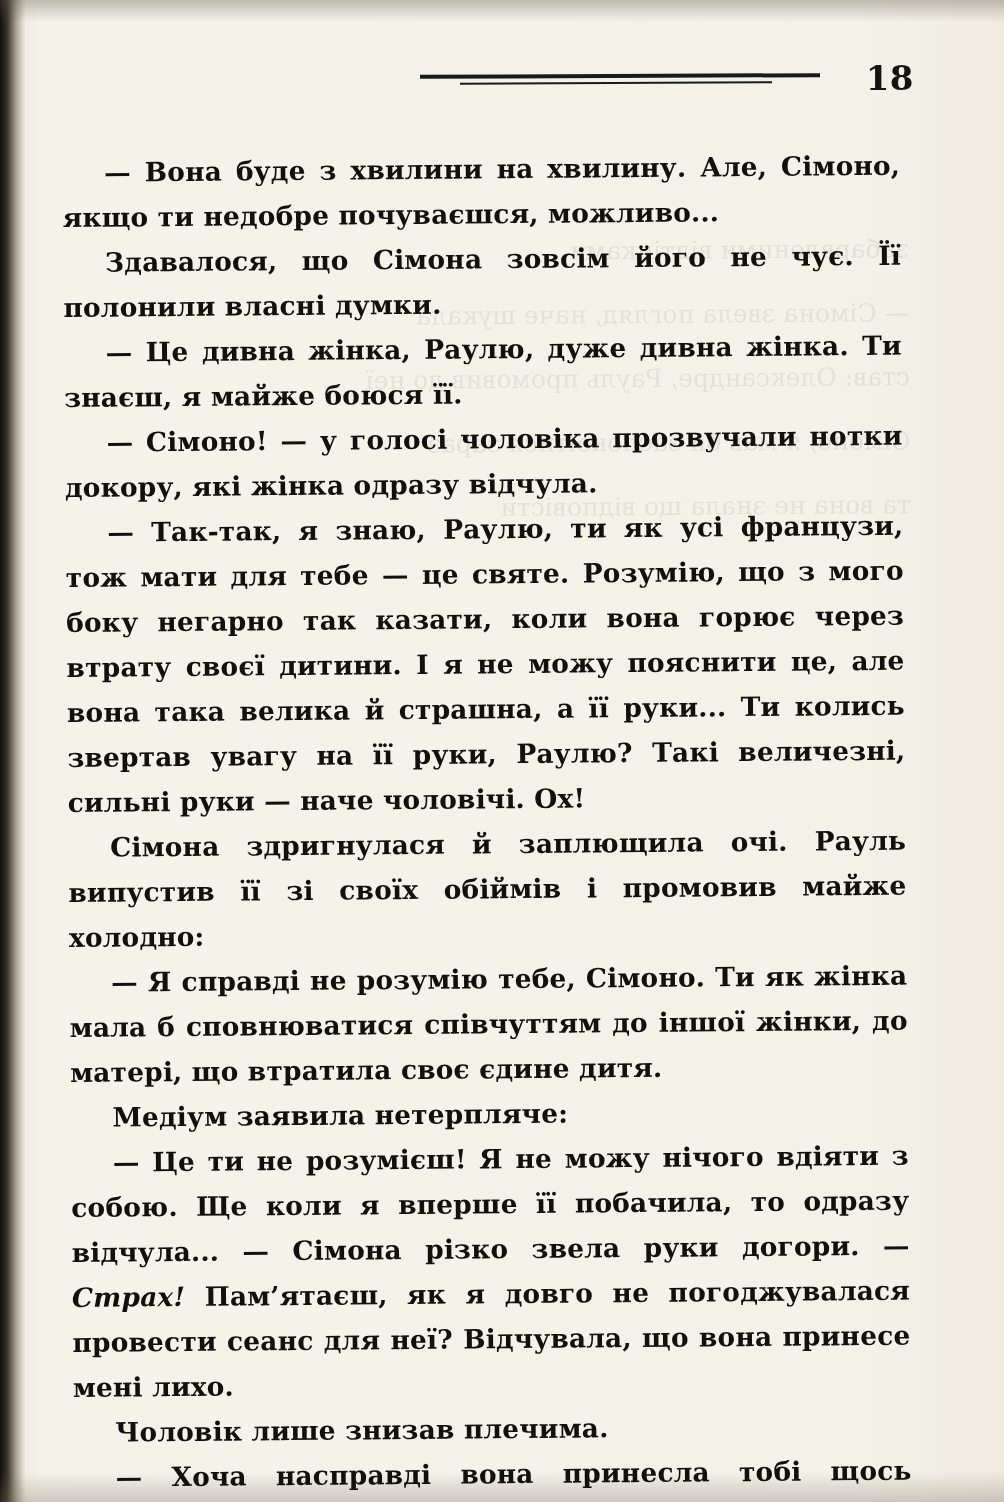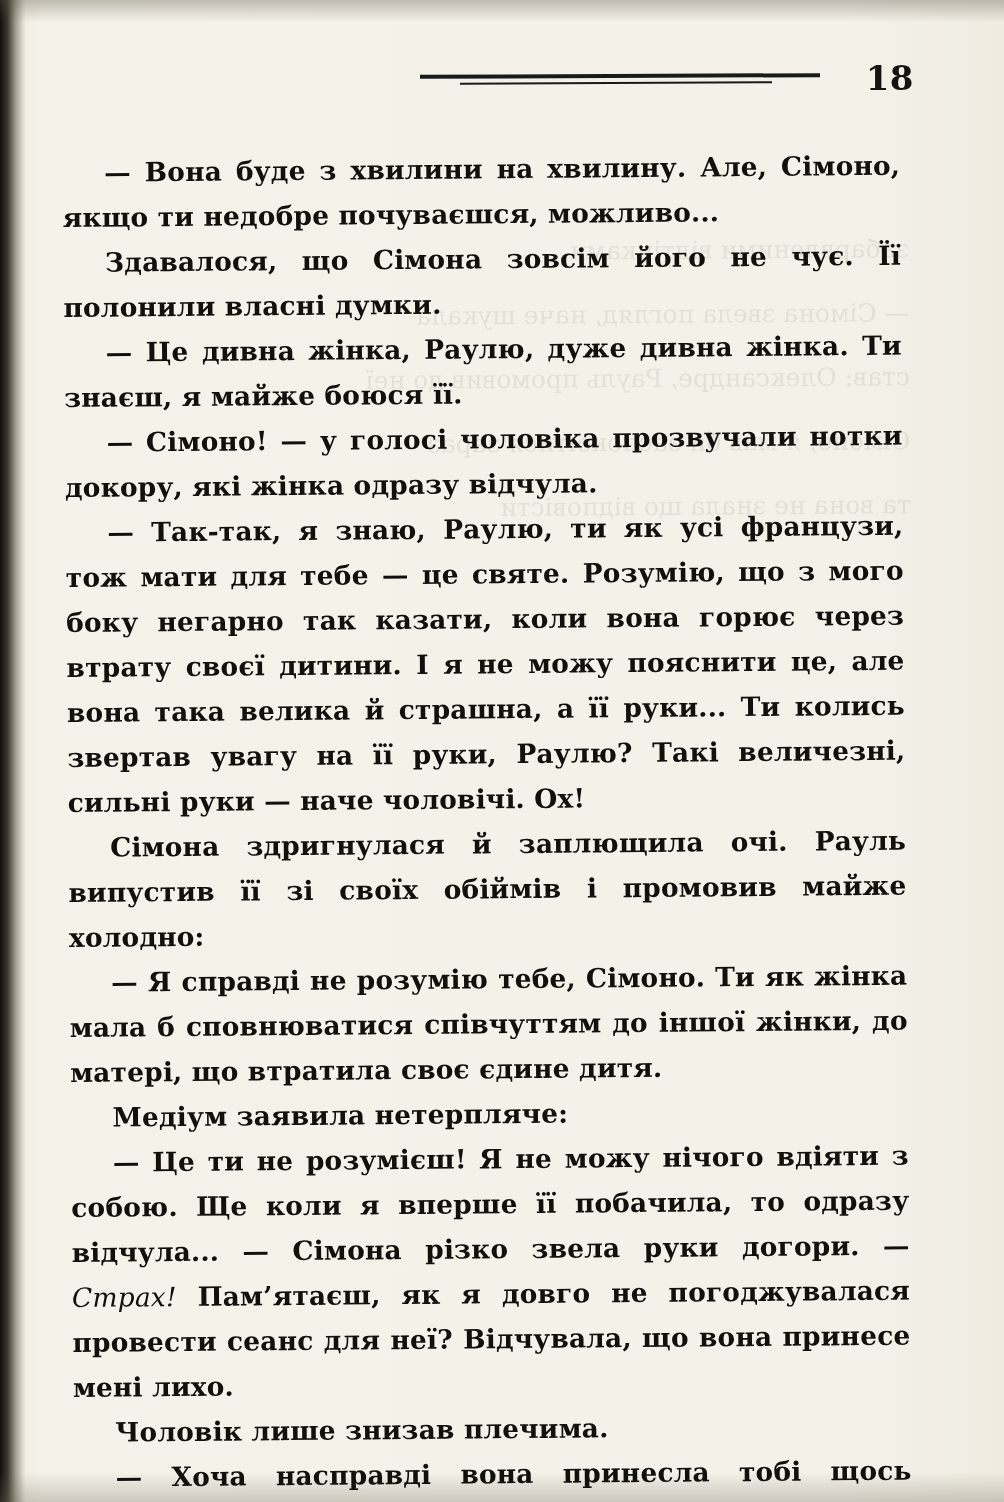--- a/index.html
+++ b/index.html
@@ -101,21 +101,21 @@
     letter-spacing: 0.15px;
     transform: rotate(-0.5deg);
     transform-origin: left top;
   }
   .body-text p {
     margin: 0;
     text-indent: 42px;
   }
   .ital {
     font-style: italic;
-    font-weight: 400;
+    font-weight: 700;
   }
 
   
   .ghost {
     position: absolute;
     top: 220px;
     left: 120px;
     width: 790px;
     font-size: 25px;
     line-height: 64px;

